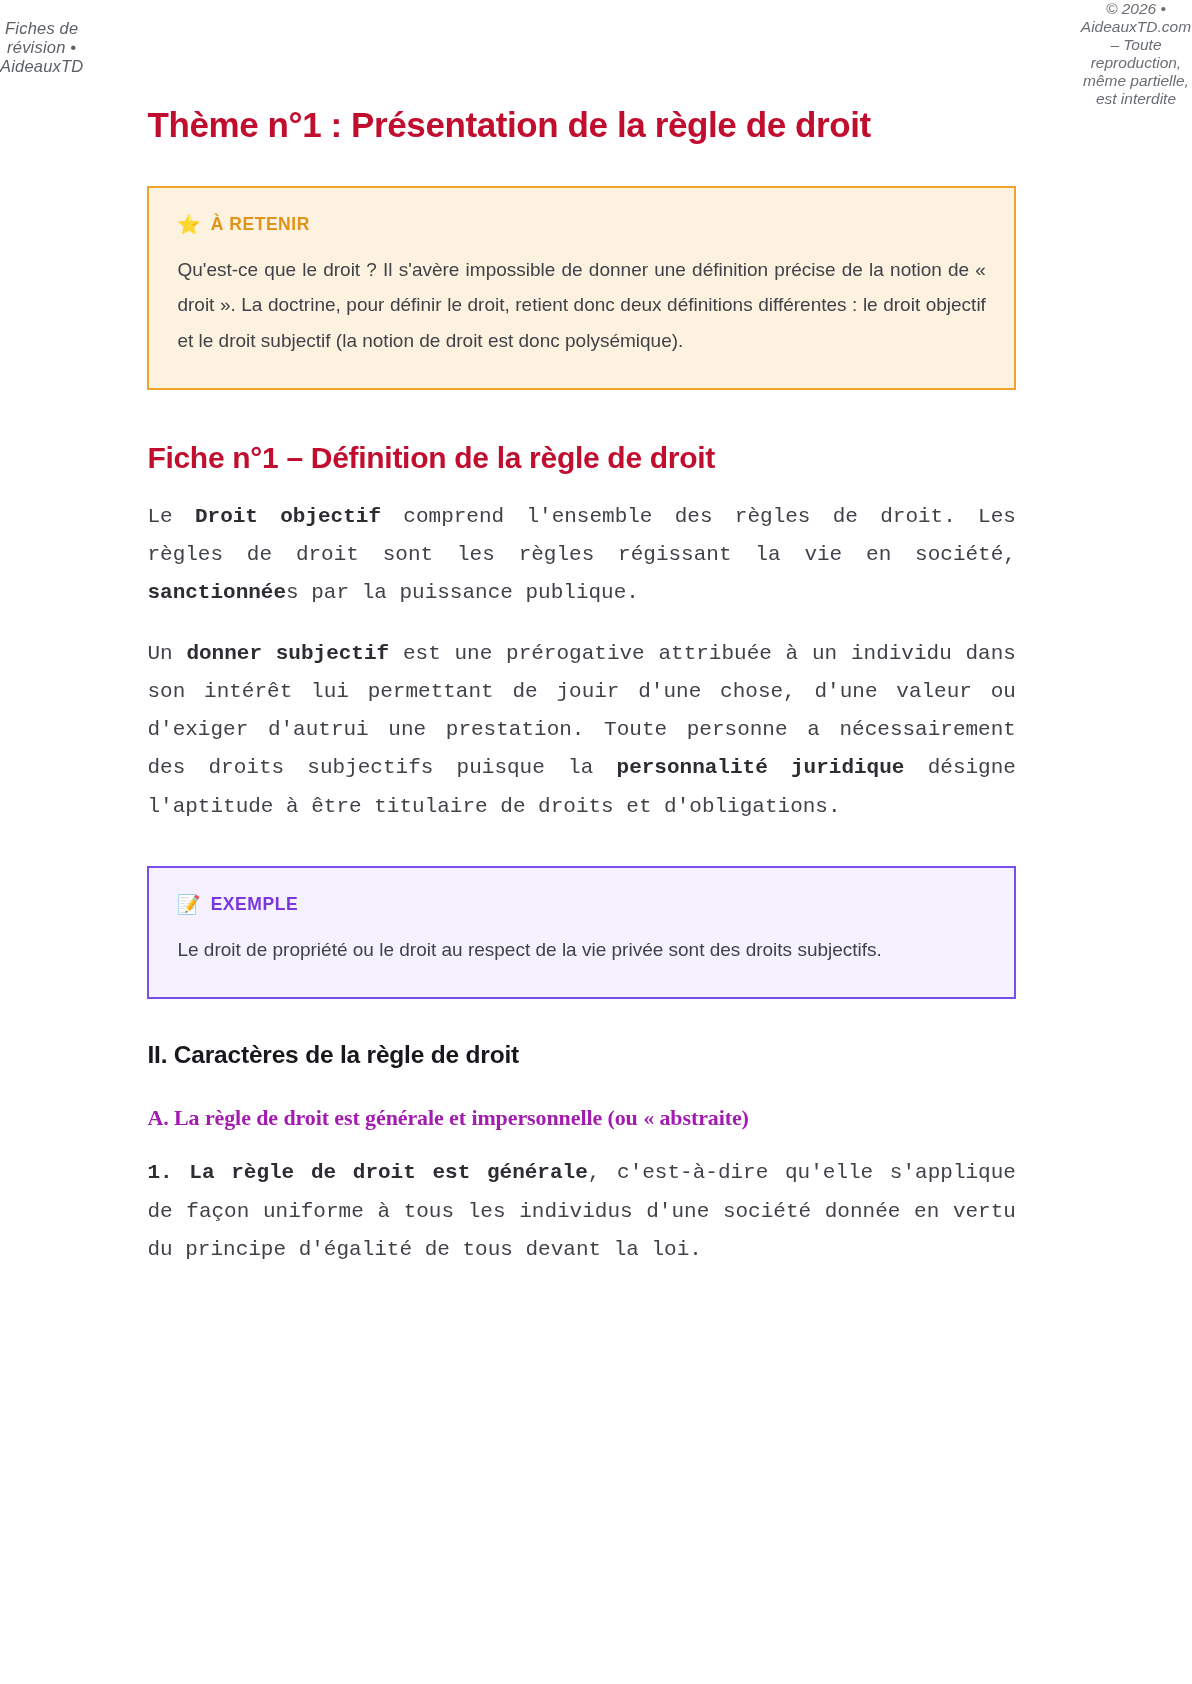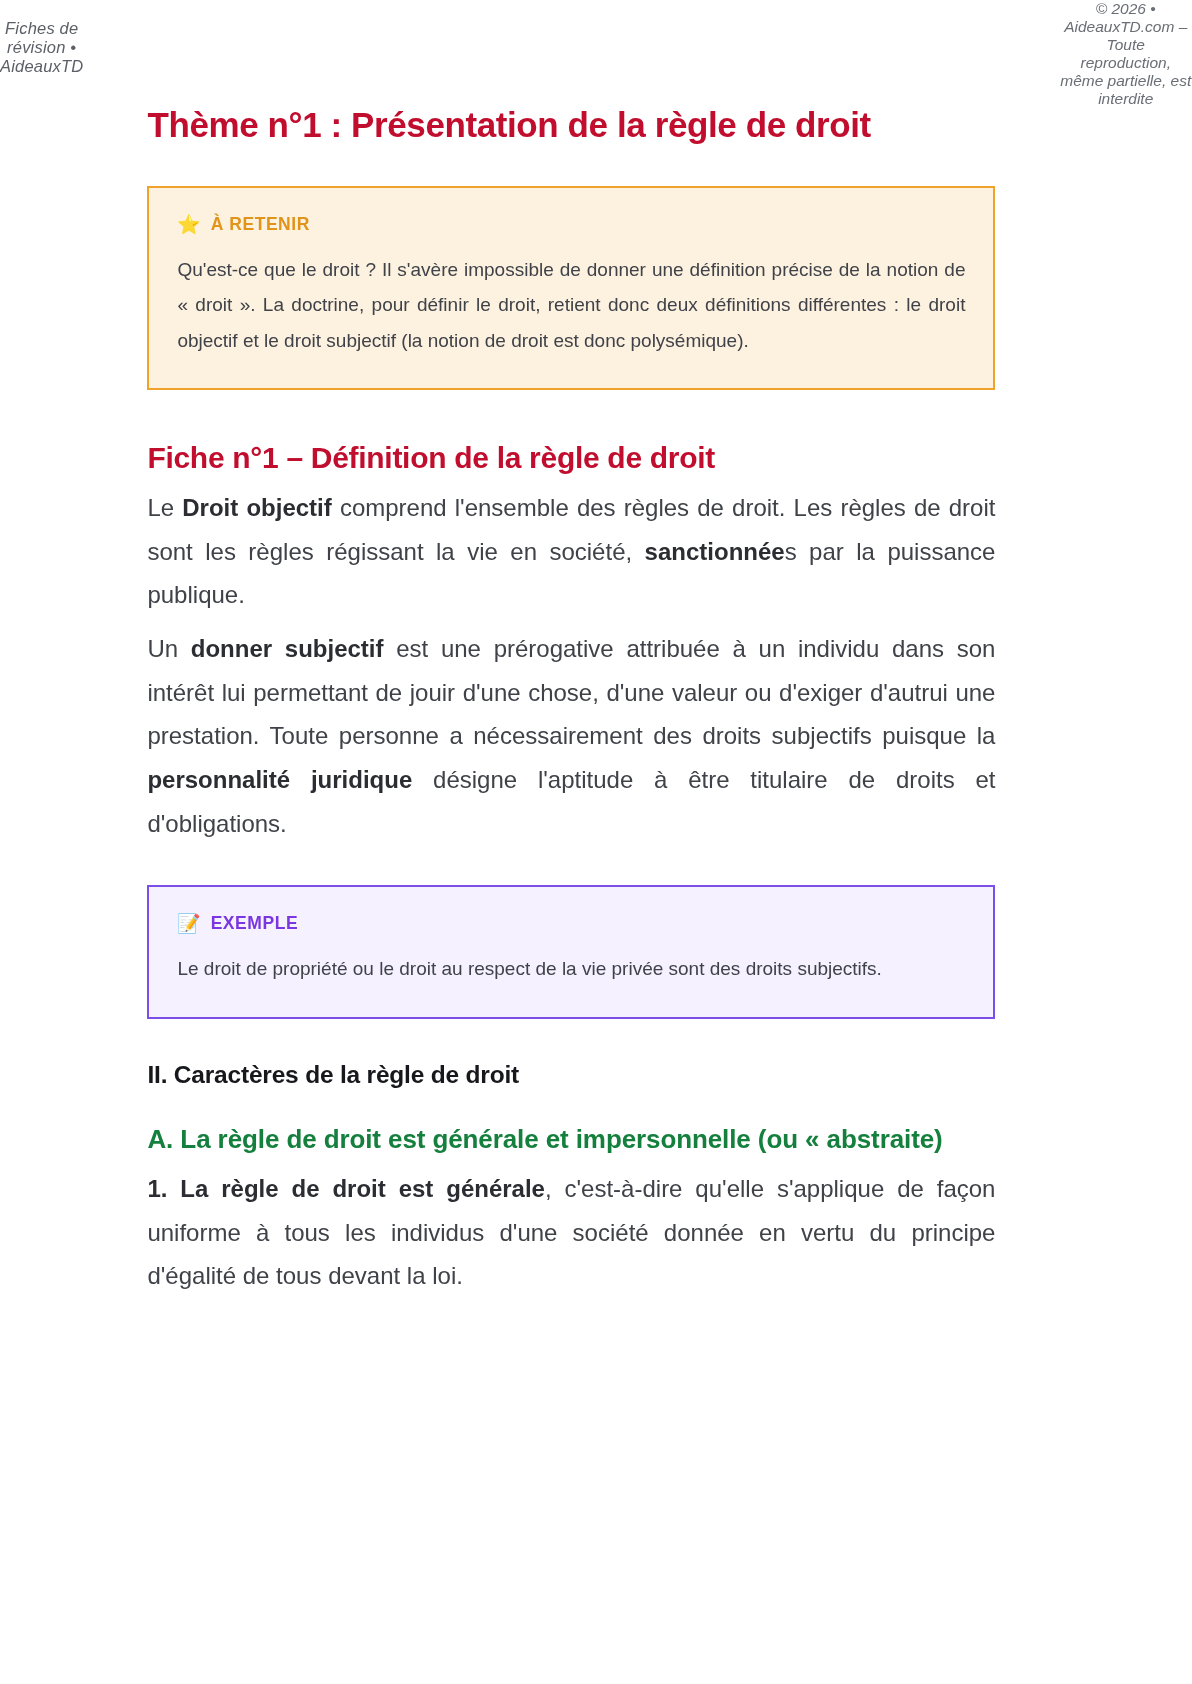--- a/index.html
+++ b/index.html
@@ -55,33 +55,35 @@
   }
   .h-section {
     color: #17181c;
     font-size: 24.5px;
     font-weight: 800;
     letter-spacing: -0.2px;
     margin: 41px 0 0 0;
     line-height: 1.25;
   }
   .h-sub {
-    color: #15803d;
-    font-size: 26px;
+    color: #a21caf;
+    font-size: 22px;
     font-weight: 800;
     letter-spacing: -0.1px;
     margin: 33px 0 0 0;
     line-height: 1.3;
+    font-family: Liberation Serif, serif;
   }
   p.body {
-    font-size: 24px;
+    font-size: 21px;
     line-height: 1.82;
     text-align: justify;
     color: #3f4248;
-    margin: 10px 0 0 0;
+    margin: 22px 0 0 0;
+    font-family: Liberation Mono, monospace;
   }
   p.body b, p.body strong {
     font-weight: 700;
     color: #2b2d32;
   }
   .callout {
     box-sizing: border-box;
     margin-top: 40px;
     padding: 26px 28px 30px 28px;
   }

